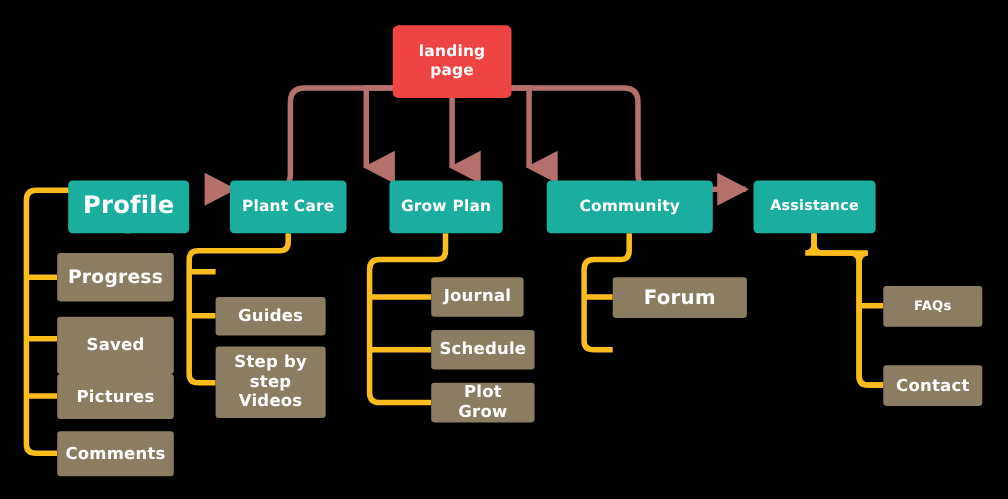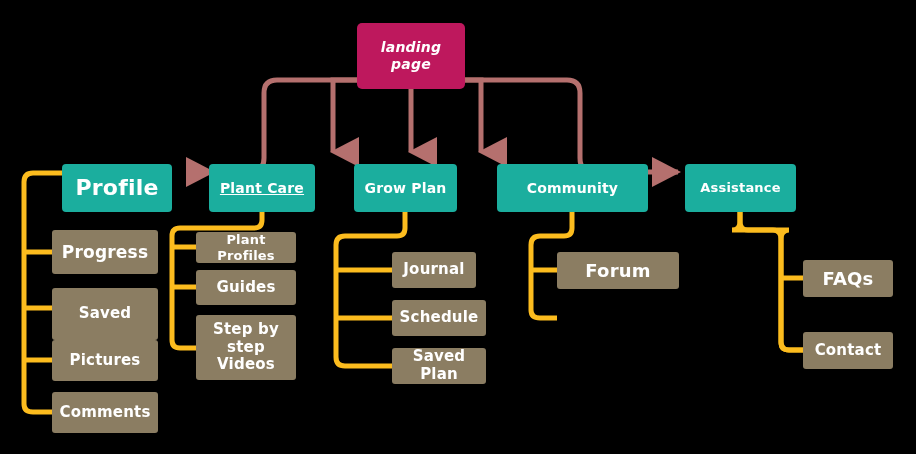--- a/index.html
+++ b/index.html
@@ -32,23 +32,22 @@
     text-align: center;
     color: #ffffff;
     border-radius: 3px;
     line-height: 1.18;
     font-weight: bold;
     letter-spacing: 0.2px;
     padding: 2px 6px;
     z-index: 5;
   }
   .node.root {
-    background: #be185d;
+    background: #ef4444;
     border-radius: 5px;
-    font-style: italic;
   }
   .node.section {
     background: #1bae9e;
     border-radius: 4px;
   }
   .node.leaf {
     background: #8b7d62;
     font-weight: bold;
   }
   .node span {
@@ -109,21 +108,21 @@
     <span>
       <span>landing</span>
       <span>page</span>
     </span>
   </div>
 
   <div class="node section" style="left:62px; top:164px; width:110px; height:48px; font-size:22px;">
     <span>Profile</span>
   </div>
 
-  <div class="node section" style="left:209px; top:164px; width:106px; height:48px; font-size:14px;text-decoration:underline;">
+  <div class="node section" style="left:209px; top:164px; width:106px; height:48px; font-size:14px;">
     <span>Plant Care</span>
   </div>
 
   <div class="node section" style="left:354px; top:164px; width:103px; height:48px; font-size:14px;">
     <span>Grow Plan</span>
   </div>
 
   <div class="node section" style="left:497px; top:164px; width:151px; height:48px; font-size:14px;">
     <span>Community</span>
   </div>
@@ -138,47 +137,44 @@
   <div class="node leaf" style="left:52px; top:288px; width:106px; height:52px; font-size:15px;">
     <span>Saved</span>
   </div>
   <div class="node leaf" style="left:52px; top:340px; width:106px; height:41px; font-size:15px;">
     <span>Pictures</span>
   </div>
   <div class="node leaf" style="left:52px; top:392px; width:106px; height:41px; font-size:15px;">
     <span>Comments</span>
   </div>
 
-  <div class="node leaf" style="left:196px; top:232px; width:100px; height:31px; font-size:13px;">
-    <span>Plant Profiles</span>
-  </div>
   <div class="node leaf" style="left:196px; top:315px; width:100px; height:65px; font-size:15px;">
     <span>
       <span>Step by step</span>
       <span>Videos</span>
     </span>
   </div>
   <div class="node leaf" style="left:196px; top:270px; width:100px; height:35px; font-size:15px;">
     <span>Guides</span>
   </div>
 
   <div class="node leaf" style="left:392px; top:252px; width:84px; height:36px; font-size:15px;">
     <span>Journal</span>
   </div>
   <div class="node leaf" style="left:392px; top:300px; width:94px; height:36px; font-size:15px;">
     <span>Schedule</span>
   </div>
   <div class="node leaf" style="left:392px; top:348px; width:94px; height:36px; font-size:15px;">
-    <span>Saved Plan</span>
+    <span>Plot Grow</span>
   </div>
 
   <div class="node leaf" style="left:557px; top:252px; width:122px; height:37px; font-size:18px;">
     <span>Forum</span>
   </div>
 
-  <div class="node leaf" style="left:803px; top:260px; width:90px; height:37px; font-size:18px;">
+  <div class="node leaf" style="left:803px; top:260px; width:90px; height:37px; font-size:12px;">
     <span>FAQs</span>
   </div>
   <div class="node leaf" style="left:803px; top:332px; width:90px; height:37px; font-size:15px;">
     <span>Contact</span>
   </div>
 
 </div>
 
 </body></html>

